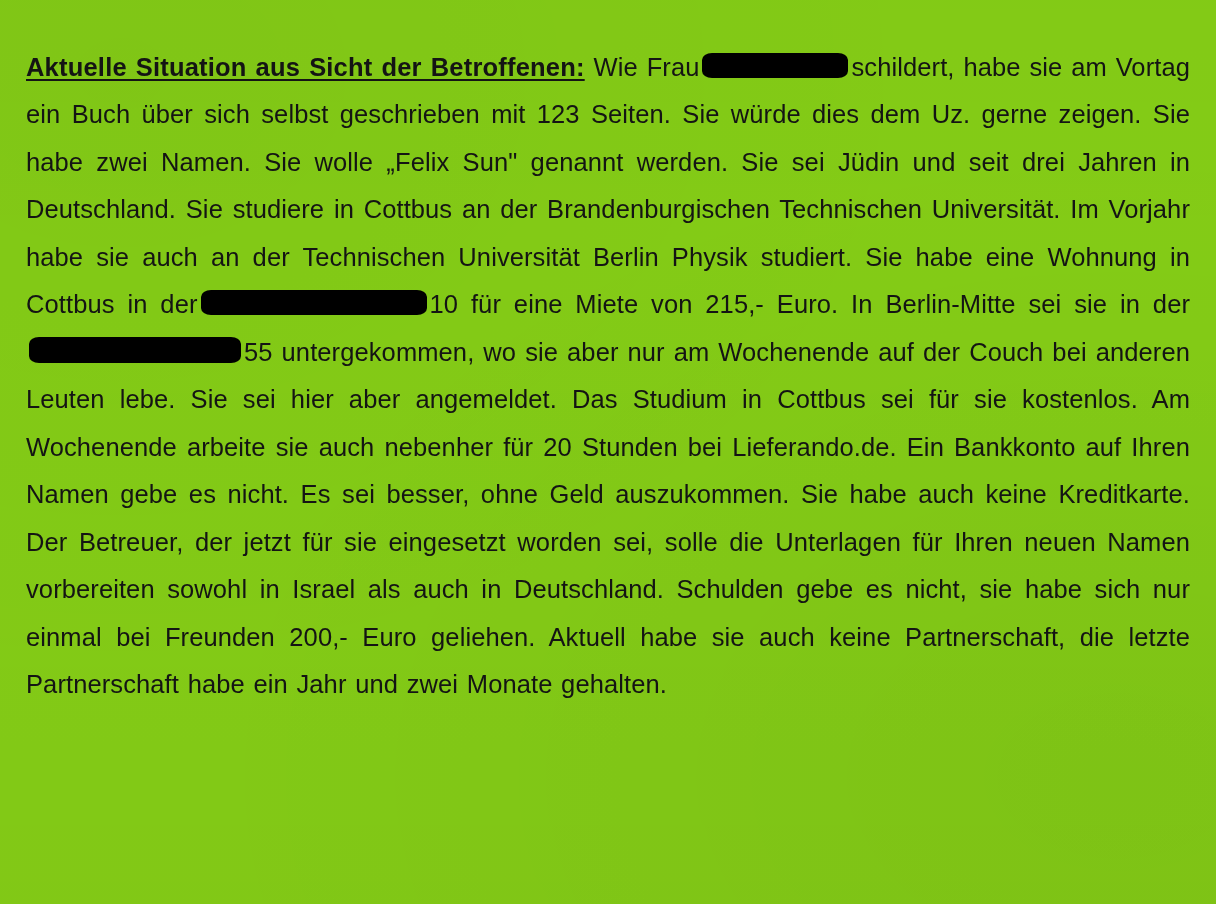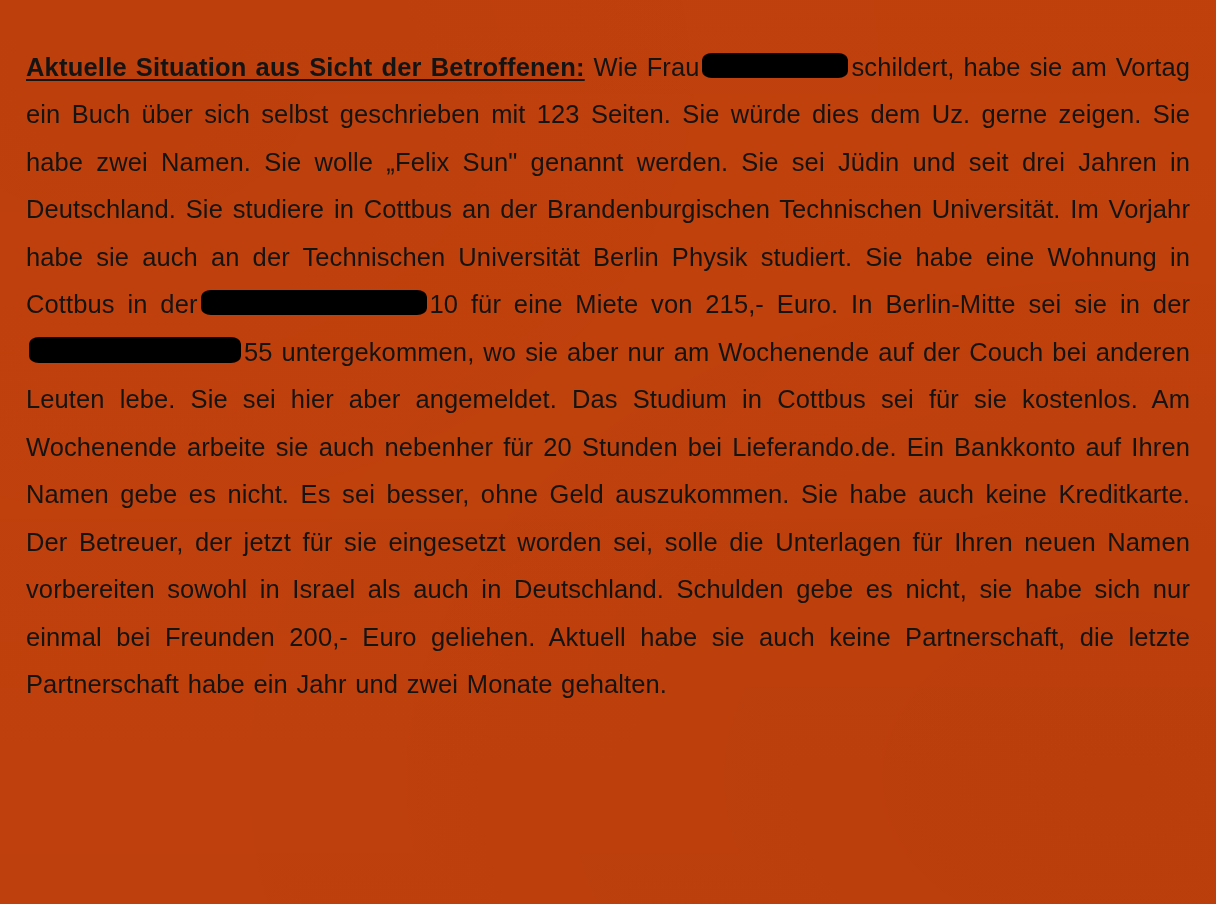--- a/index.html
+++ b/index.html
@@ -10,21 +10,21 @@
   body {
     width: 1216px;
     height: 904px;
     overflow: hidden;
     font-family: "Liberation Sans", sans-serif;
   }
   .page {
     position: relative;
     width: 1216px;
     height: 904px;
-    background: #c2410c;
+    background: #84cc16;
     box-sizing: border-box;
     padding: 18px 26px 0 26px;
   }
   
   .page::before {
     content: "";
     position: absolute;
     inset: 0;
     background:
       radial-gradient(ellipse at 10% 8%, rgba(0,0,0,0.025), rgba(0,0,0,0) 55%),

